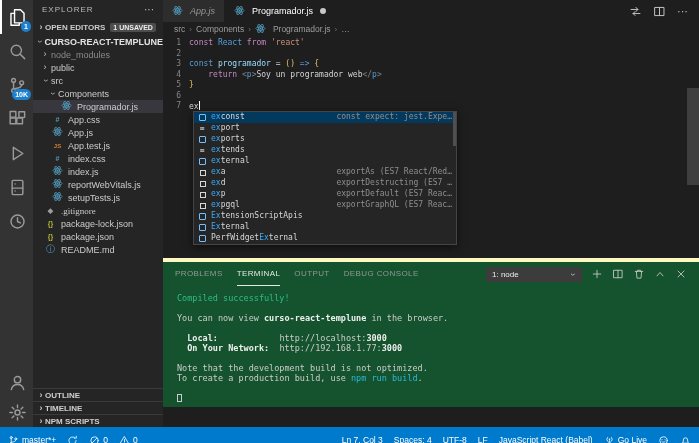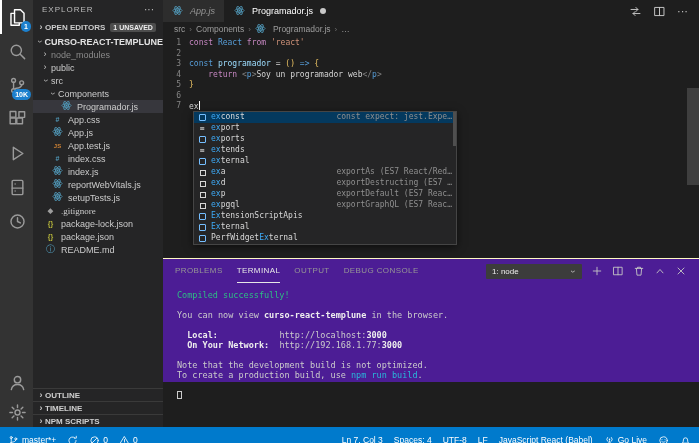--- a/index.html
+++ b/index.html
@@ -82,22 +82,22 @@
   .sg-row.sel { background:#04395e; }
   .sg-icon { width:9px; flex:none; display:flex; align-items:center; justify-content:center; }
   .ic-var  { width:7px; height:7px; border:1px solid #75beff; border-radius:1px; }
   .ic-kw   { color:#c5c5c5; font-size:8px; line-height:8px; }
   .ic-snip { width:6px; height:6px; border:1px solid #d7d7d7; }
   .sg-label { white-space:nowrap; }
   .sg-label .m { color:#3da9f5; }
   .sg-detail { margin-left:auto; color:#8f8f8f; white-space:nowrap; overflow:hidden; }
 
   
-  .panel { position:absolute; left:163px; top:258px; right:0; height:124px;
-           background:#4c1d95; border-top:1px solid #fef9c3; }
+  .panel { position:absolute; left:163px; top:258px; right:0; height:149px;
+           background:#14532d; border-top:4px solid #fef9c3; }
   .panel-header { height:24px; display:flex; align-items:center; padding:0 12px; }
   .p-tabs { display:flex; gap:14px; height:100%; }
   .p-tab { font-size:8px; letter-spacing:.4px; color:#969696; display:flex; align-items:center;
            border-bottom:1px solid transparent; }
   .p-tab.active { color:#e7e7e7; border-bottom-color:#e7e7e7; }
   .panel-right { margin-left:auto; display:flex; align-items:center; gap:9px; }
   .term-select { background:#3c3c3c; color:#ededed; font-size:8px; height:15px; width:96px;
                  display:flex; align-items:center; padding:0 6px; border-radius:1px; }
   .term-select .chev { margin-left:auto; color:#cccccc; }
   .p-act { line-height:0; color:#c5c5c5; }

